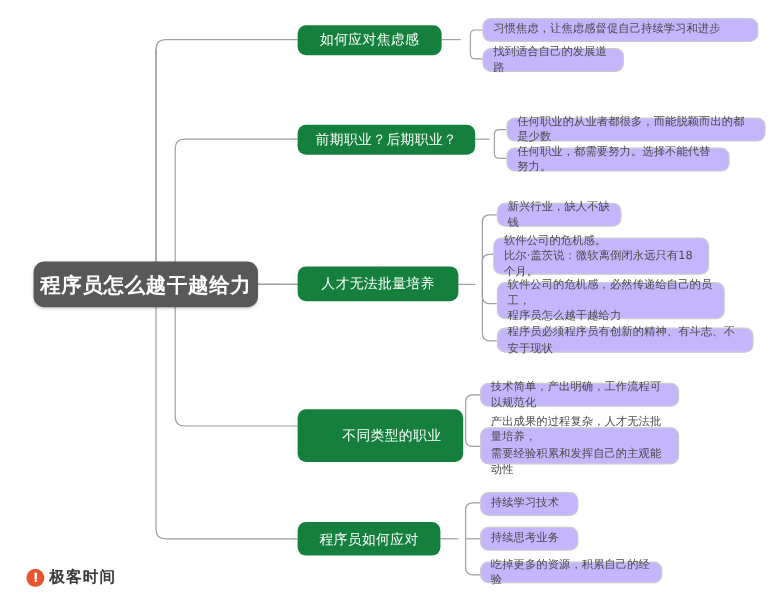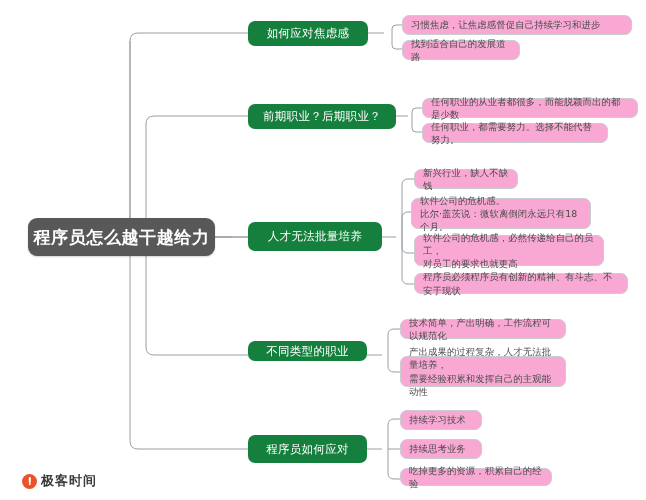--- a/index.html
+++ b/index.html
@@ -36,21 +36,21 @@
     border-radius:7px;
     font-size:11.5px;
     display:flex;align-items:center;justify-content:center;
     white-space:nowrap;
     letter-spacing:0.3px;
   }
 
   
   .leaf-node{
     position:absolute;
-    background:#f9a8d4;
+    background:#c4b5fd;
     border:1px solid #c9ccd1;
     border-radius:7px;
     color:#4a4a4a;
     font-size:9.4px;
     line-height:13.2px;
     padding:4px 8px;
     box-sizing:border-box;
     display:flex;align-items:center;
     white-space:pre-line;
     letter-spacing:0.1px;
@@ -135,24 +135,24 @@
 
   <div class="branch-node" style="left:248px;top:104px;width:148px;height:25px;">前期职业？后期职业？</div>
   <div class="leaf-node" style="left:422px;top:98px;width:216px;height:20px;">任何职业的从业者都很多，而能脱颖而出的都是少数</div>
   <div class="leaf-node" style="left:422px;top:123px;width:186px;height:20px;">任何职业，都需要努力。选择不能代替努力。</div>
 
   <div class="branch-node" style="left:248px;top:222px;width:134px;height:29px;">人才无法批量培养</div>
   <div class="leaf-node" style="left:414px;top:169px;width:104px;height:20px;">新兴行业，缺人不缺钱</div>
   <div class="leaf-node" style="left:411px;top:198px;width:180px;height:31px;">软件公司的危机感。
 比尔·盖茨说：微软离倒闭永远只有18个月。</div>
   <div class="leaf-node" style="left:414px;top:235px;width:190px;height:31px;">软件公司的危机感，必然传递给自己的员工，
-对员工的要求也就更高</div>
+程序员怎么越干越给力</div>
   <div class="leaf-node" style="left:414px;top:273px;width:214px;height:21px;">程序员必须程序员有创新的精神、有斗志、不安于现状</div>
 
-  <div class="branch-node" style="left:248px;top:341px;width:119px;height:20px;">不同类型的职业</div>
+  <div class="branch-node" style="left:248px;top:341px;width:119px;height:44px;padding-left:19px;">不同类型的职业</div>
   <div class="leaf-node" style="left:400px;top:319px;width:166px;height:20px;">技术简单，产出明确，工作流程可以规范化</div>
   <div class="leaf-node" style="left:400px;top:356px;width:166px;height:31px;">产出成果的过程复杂，人才无法批量培养，
 需要经验积累和发挥自己的主观能动性</div>
 
   <div class="branch-node" style="left:248px;top:435px;width:119px;height:28px;">程序员如何应对</div>
   <div class="leaf-node" style="left:400px;top:410px;width:82px;height:20px;">持续学习技术</div>
   <div class="leaf-node" style="left:400px;top:439px;width:82px;height:20px;">持续思考业务</div>
   <div class="leaf-node" style="left:400px;top:468px;width:152px;height:18px;">吃掉更多的资源，积累自己的经验</div>
 
   <div class="logo">

